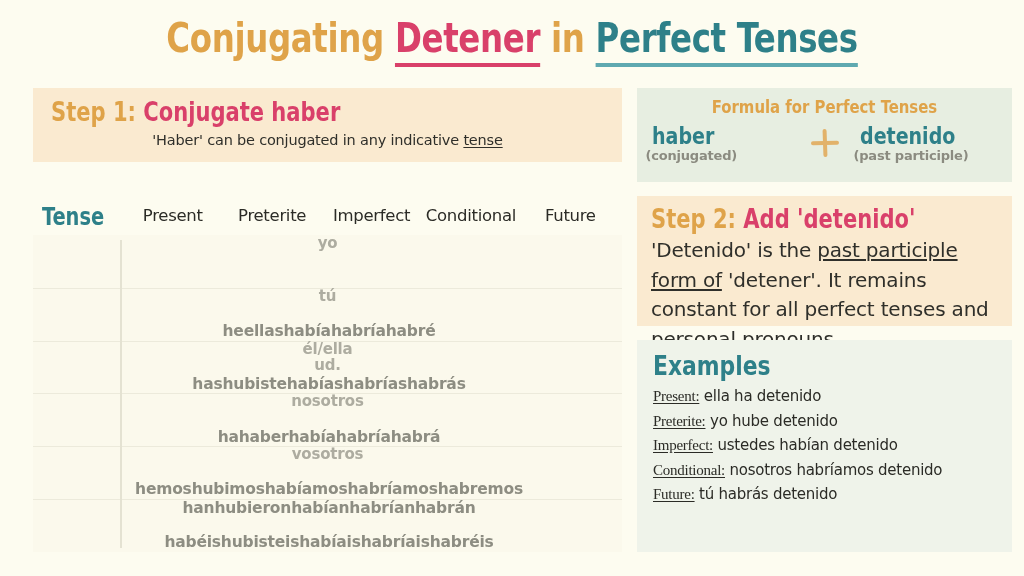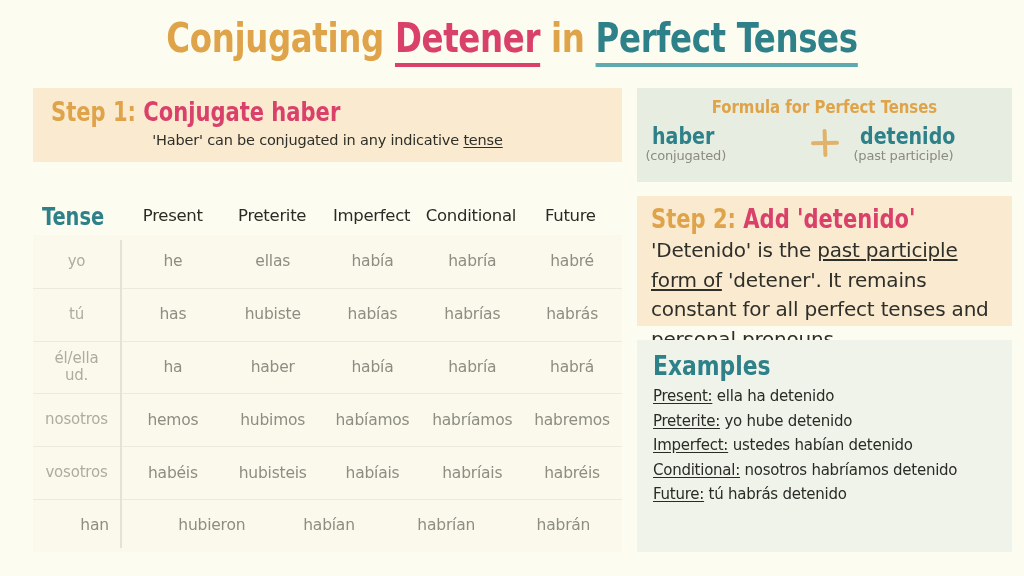--- a/index.html
+++ b/index.html
@@ -45,21 +45,21 @@
   
   #step1-panel{left:33px;top:88px;width:589px;height:74px;padding:9px 0 0 0;}
   .step-head{
     font-family:"DejaVu Sans Condensed","Liberation Sans Narrow","Liberation Sans",sans-serif;
     font-weight:bold;font-size:26px;white-space:nowrap;
     transform:scaleX(0.9);transform-origin:left center;
   }
   #step1-head{margin-left:18px;}
   .hand{
     font-family:"DejaVu Sans", sans-serif;
-    font-weight:400;
+    font-weight:700;
     letter-spacing:-0.2px;
   }
   #step1-sub{
     margin-top:5px;text-align:center;
     font-size:14.5px;color:#2f2f2a;
     font-weight:500;
   }
   #step1-sub .ul{text-decoration:underline;text-underline-offset:2px;}
 
   
@@ -83,20 +83,21 @@
     background:#fbf9ec;
   }
   #table-divider{
     position:absolute;left:120px;top:240px;width:2px;height:308px;
     background:#e4e2d2;
   }
   .trow{
     position:absolute;left:0;width:589px;height:52.8px;
     display:flex;align-items:center;
     border-bottom:1px solid #eceadb;
+    flex-direction:column;
   }
   .trow:last-child{border-bottom:none;}
   .pron{
     width:87px;flex:0 0 87px;text-align:center;
     font-size:15px;color:#adaca0;line-height:1.12;
     letter-spacing:-0.2px;
   }
   .pron small{display:block;font-size:15px;}
   .cellwrap{flex:1 1 0;display:flex;padding-left:3px;}
   .cell{
@@ -144,21 +145,21 @@
   #examples-head{
     font-family:"DejaVu Sans Condensed","Liberation Sans Narrow","Liberation Sans",sans-serif;
     font-weight:bold;font-size:27px;color:#2e8089;
     transform:scaleX(0.9);transform-origin:left center;
   }
   #examples-list{margin-top:6px;}
   .ex-item{
     font-size:15px;color:#2b2b26;margin-bottom:6.5px;
     letter-spacing:-0.25px;font-weight:500;
   }
-  .ex-label{text-decoration:underline;text-underline-offset:2px;}
+  .ex-label{text-decoration:underline;text-underline-offset:2px;font-family:Liberation Serif, serif;}
 </style>
 </head>
 <body>
 
 <div class="page">
 
   <div class="title">
     <span class="t-orange">Conjugating</span>
     <span class="u-pink">Detener</span>
     <span class="t-orange">in</span>

